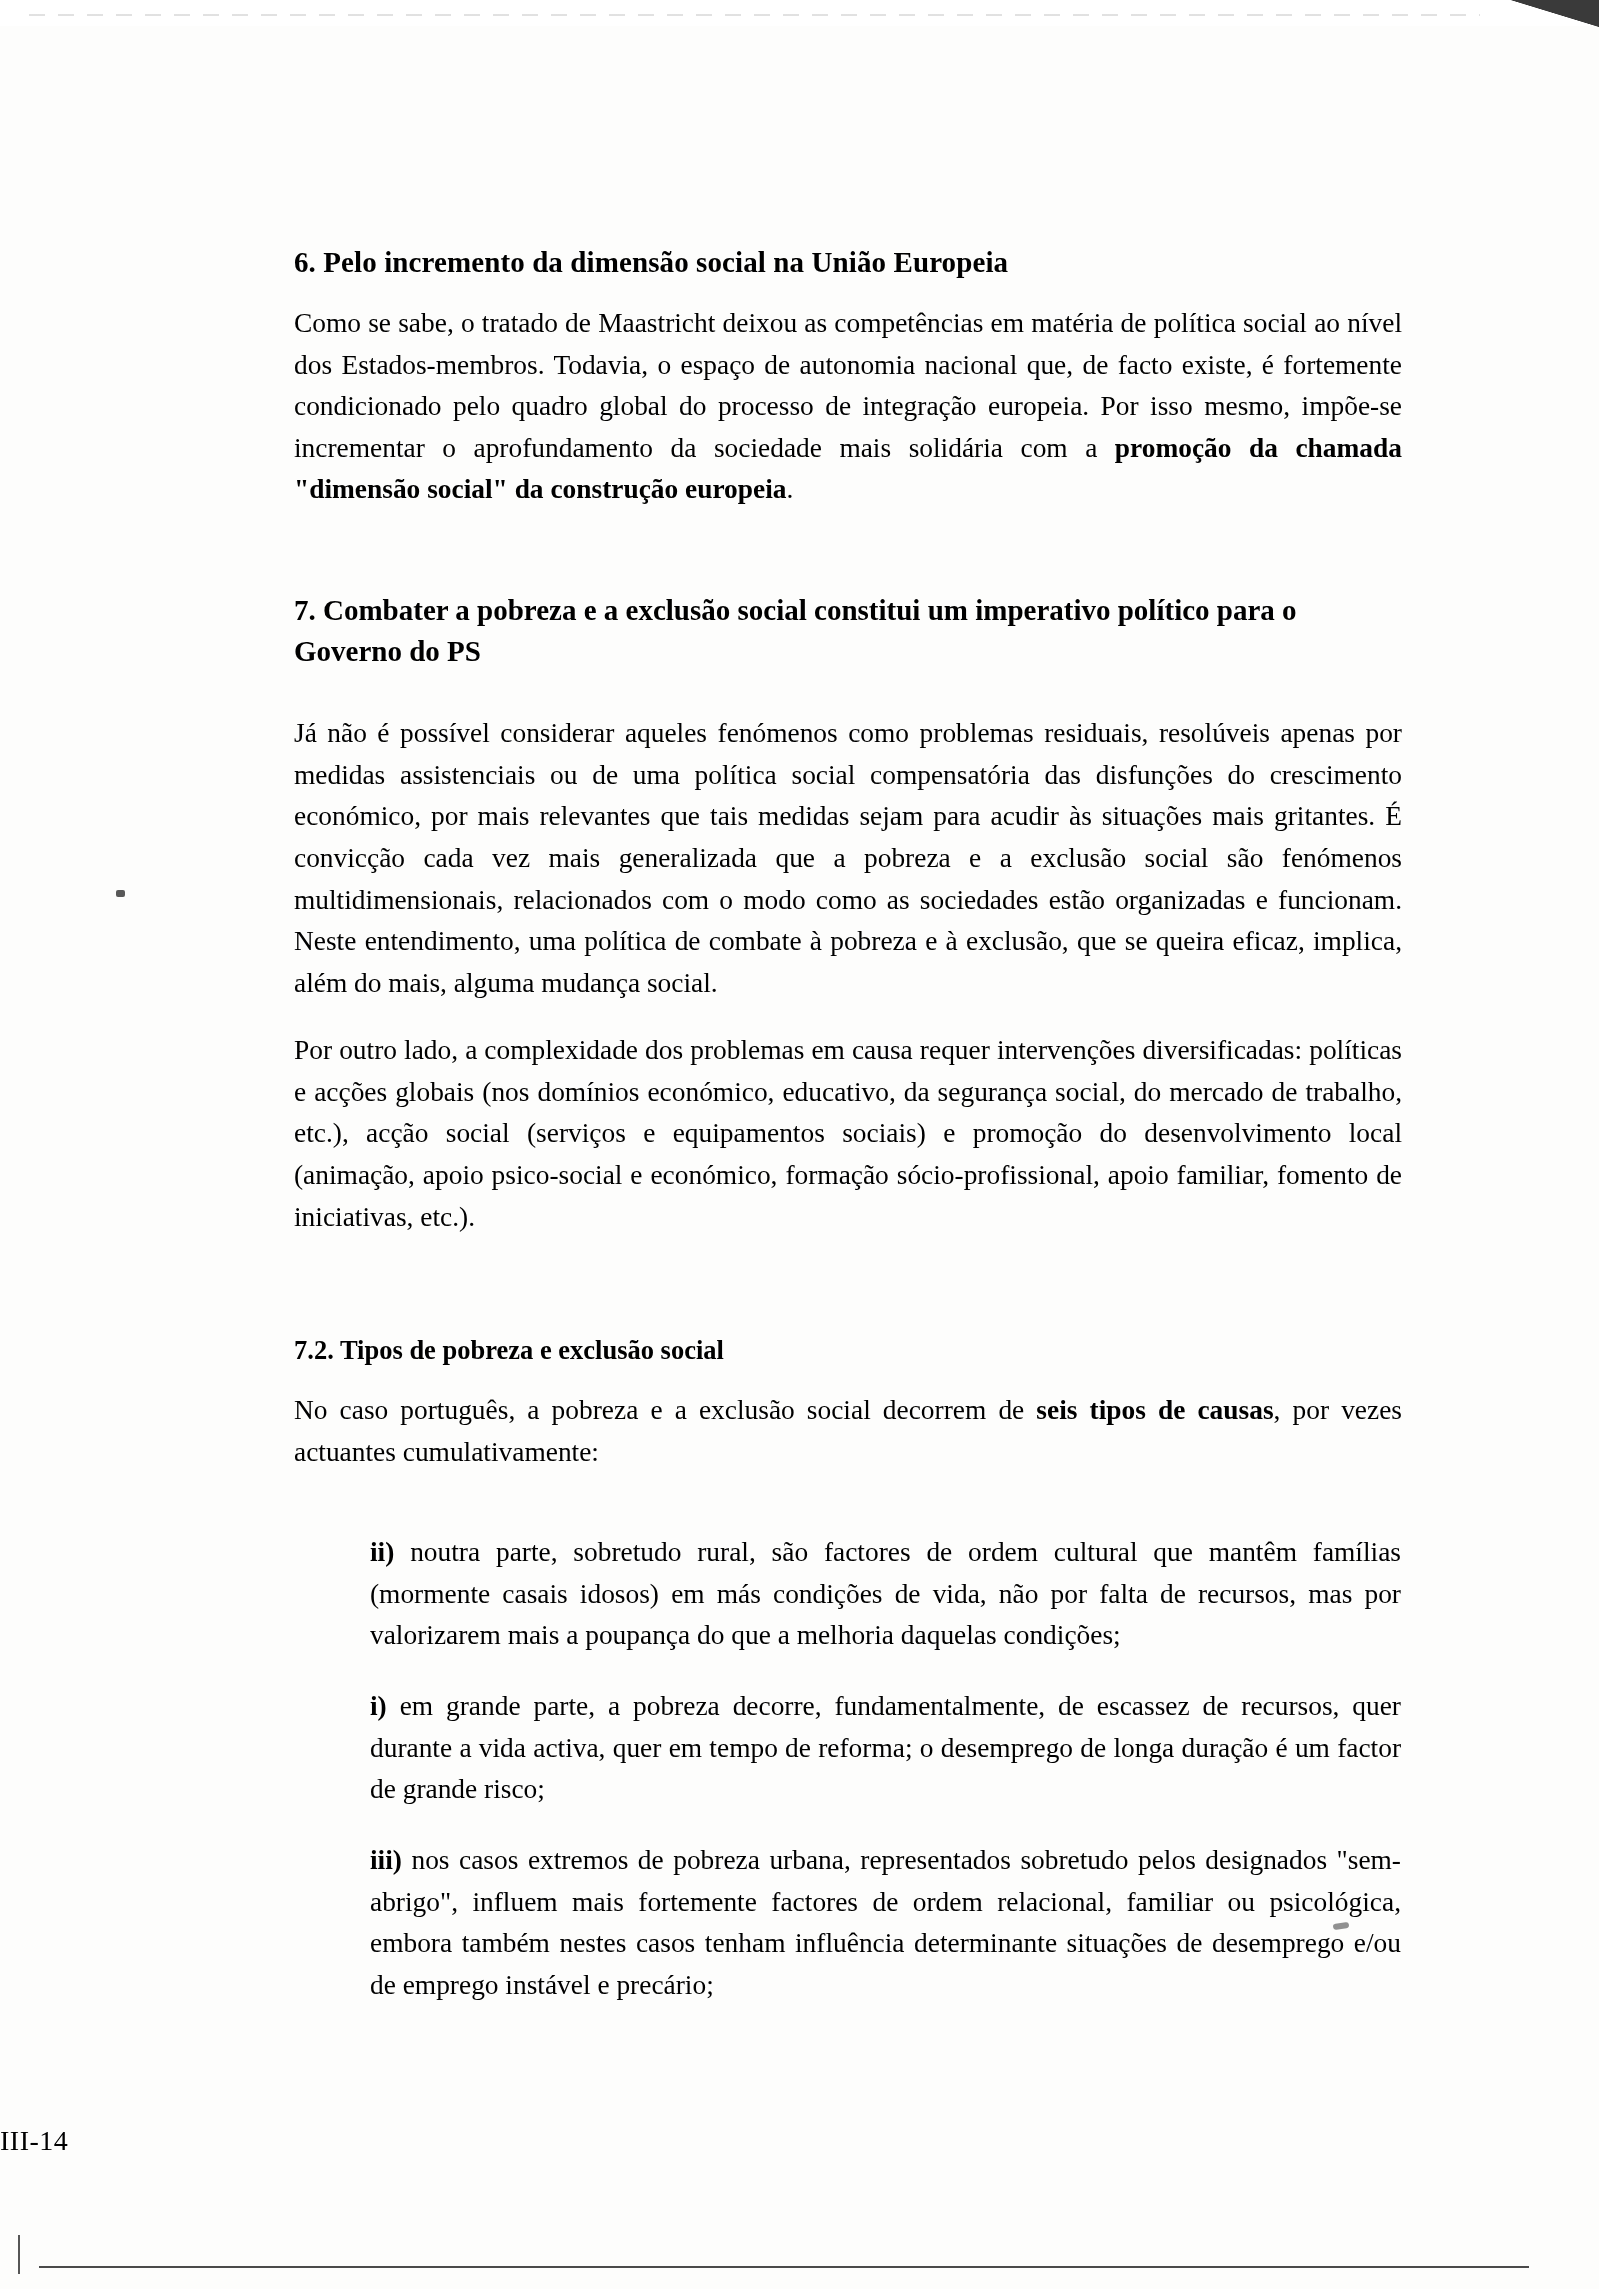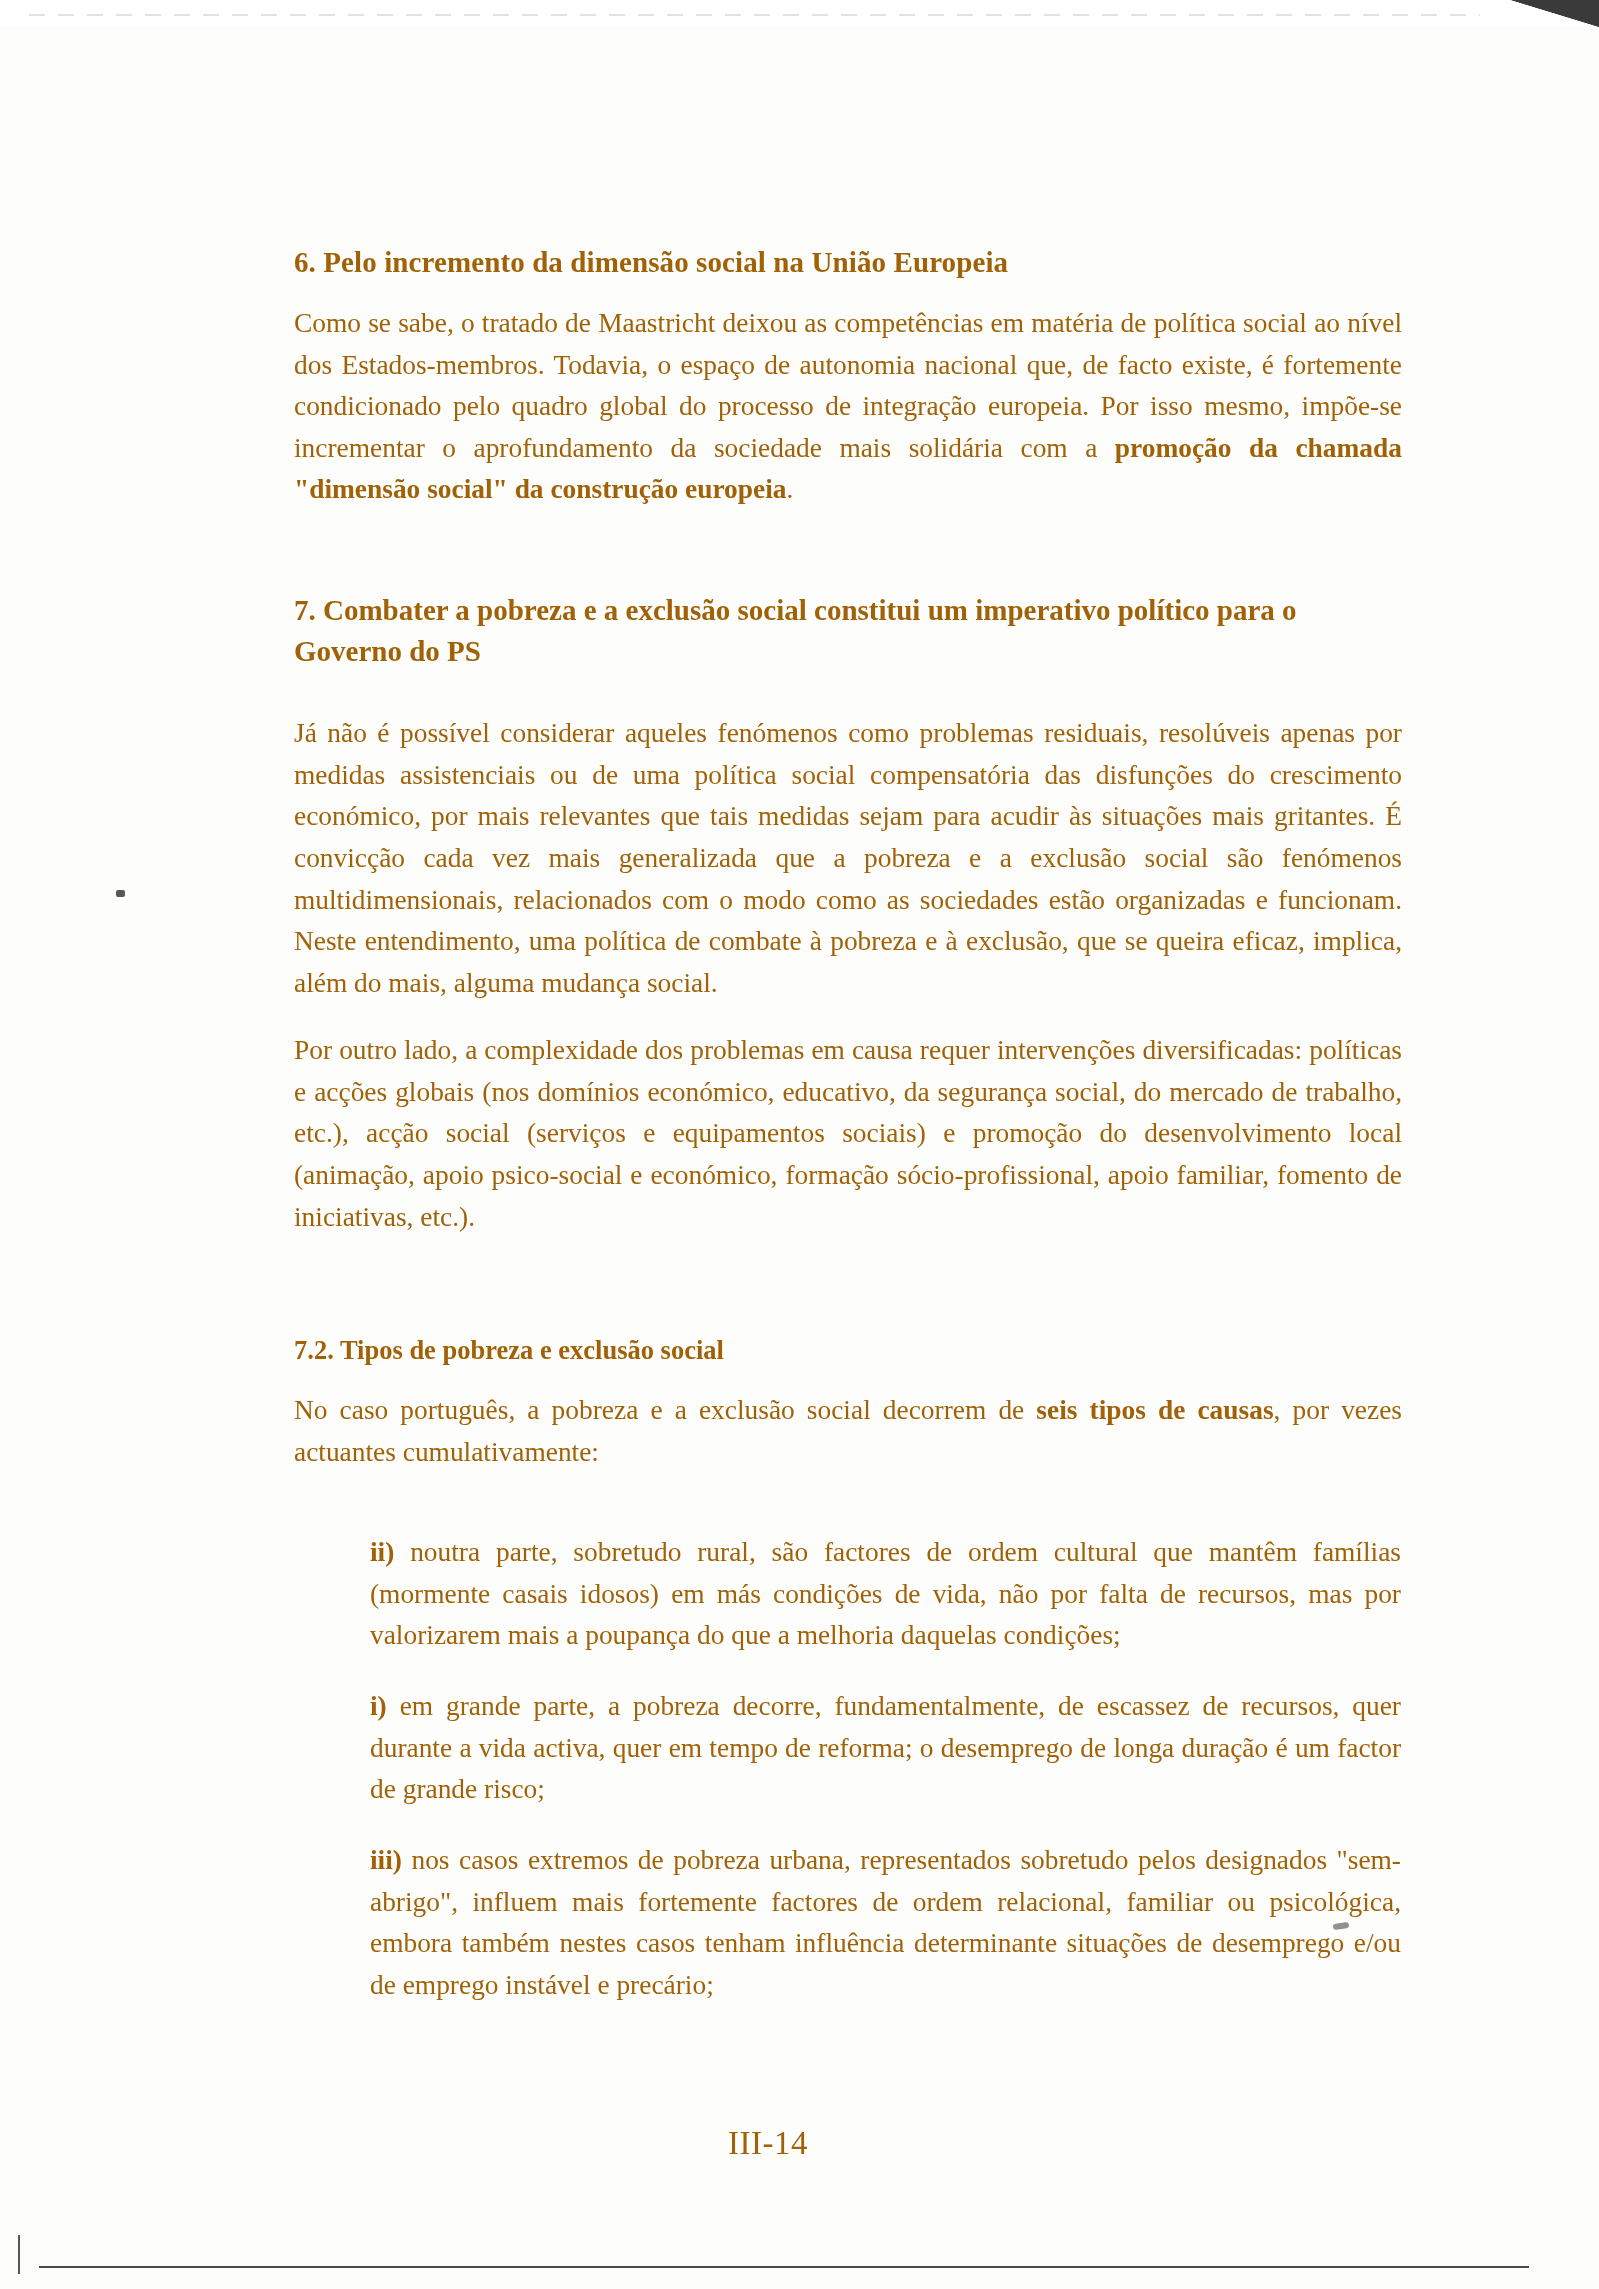--- a/index.html
+++ b/index.html
@@ -7,21 +7,21 @@
     padding: 0;
     background: #ffffff;
   }
   .page {
     position: relative;
     width: 1600px;
     height: 2290px;
     background: #fdfdfc;
     overflow: hidden;
     font-family: "Liberation Serif", "DejaVu Serif", serif;
-    color: #a16207;
+    color: #000000;
   }
   
   .scan-edge-top {
     position: absolute;
     top: 0; left: 0;
     width: 1600px; height: 25.5px;
     background: #ffffff;
   }
   .scan-corner-tr {
     position: absolute;
@@ -119,22 +119,21 @@
     text-align: justify;
     margin: 0 0 29px 0;
   }
   .list-item:last-child { margin-bottom: 0; font-family: Liberation Serif, serif; }
 
   .footer {
     position: absolute;
     left: 0;
     top: 2125px;
     width: 1536px;
-    text-align: center;
-    font-size: 33px;
+    font-size: 28px;
     letter-spacing: 0.5px;
   }
 </style>
 </head>
 <body>
 
 <div class="page">
 
   <div class="scan-edge-top"></div>
   <div class="scan-line-top"></div>

